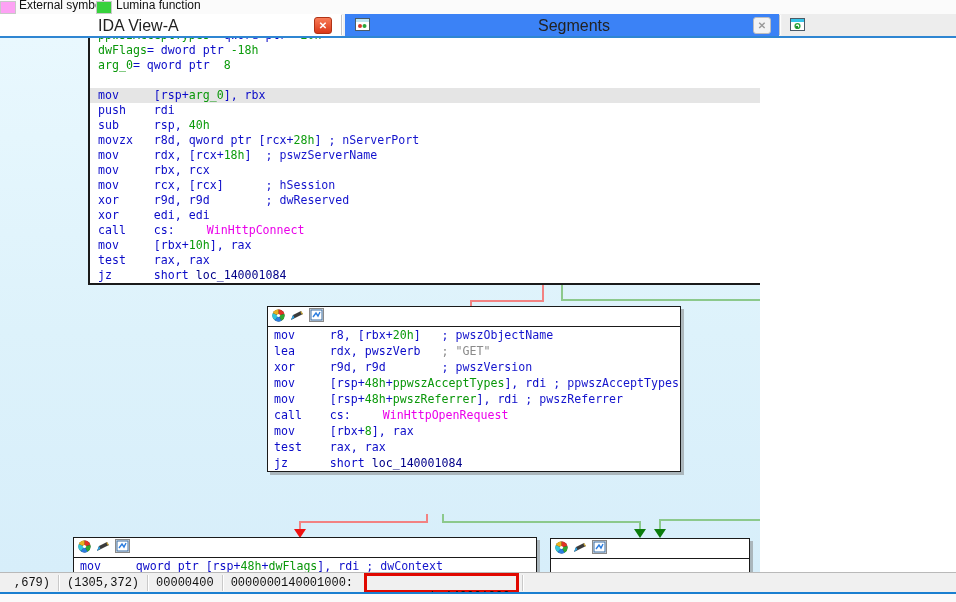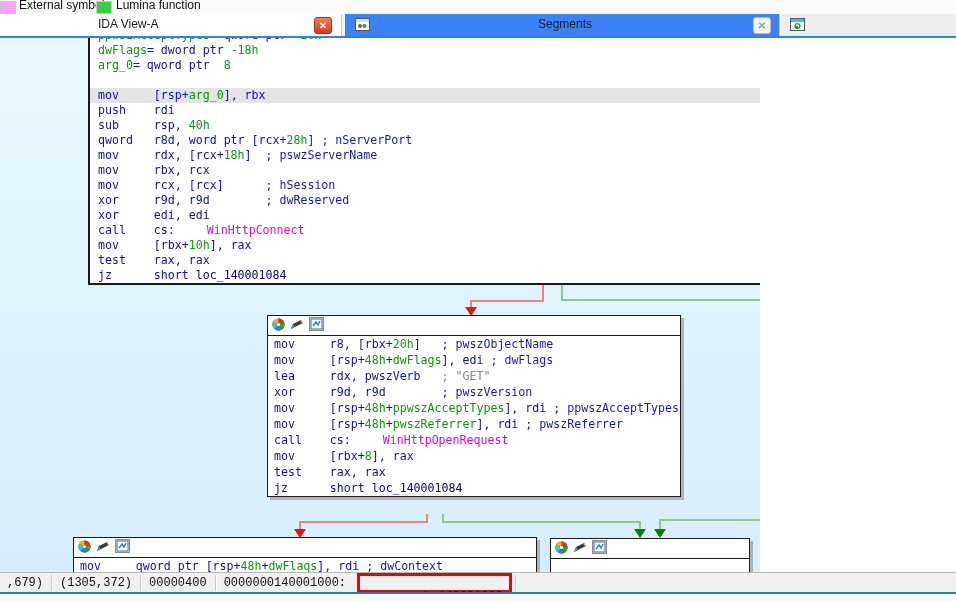--- a/index.html
+++ b/index.html
@@ -8,21 +8,21 @@
 
   
   #legend{position:absolute;left:0;top:0;width:956px;height:14px;background:#fbfbfb;
           overflow:hidden;border-bottom:1px solid #e0e0e0;}
   .swatch{position:absolute;top:1px;width:14px;height:11px;border:1px solid #c9c9c9;}
   .legend-label{position:absolute;top:-4px;font-size:12px;color:#111;white-space:nowrap;line-height:18px;}
 
   
   #tabbar{position:absolute;left:0;top:14px;width:956px;height:22px;background:#f0f0f0;}
   .pane{position:absolute;top:0;height:22px;}
-  .pane-title{position:absolute;top:3px;font-size:12px;color:#222;white-space:nowrap;}
+  .pane-title{position:absolute;top:3px;font-size:16px;color:#222;white-space:nowrap;}
   .vsep{position:absolute;top:1px;width:1px;height:20px;background:#c6c6c6;}
   .vsep2{position:absolute;top:1px;width:1px;height:20px;background:#fdfdfd;}
   .closebtn{position:absolute;top:3px;width:16px;height:15px;border-radius:3px;
             font-size:10px;font-weight:bold;text-align:center;line-height:15px;}
   .close-red{background:linear-gradient(#f97c57,#da3718);border:1px solid #b03316;color:#fff;}
   .close-gray{background:#f3f3f3;border:1px solid #bdbdbd;color:#9a9a9a;}
   .paneicon{position:absolute;top:3px;}
   #focusline{position:absolute;left:0;top:36px;width:956px;height:2px;background:#2f86d2;}
 
   
@@ -119,34 +119,34 @@
 
     <div id="node-top" class="node code" style="left:88px;top:-12px;width:900px;">
       <div>
           <div class="code-line"><span class="tk-v">ppwszAcceptTypes</span><span class="tk-k">= qword ptr </span><span class="tk-n">-20h</span></div>
           <div class="code-line"><span class="tk-v">dwFlags</span><span class="tk-k">= dword ptr </span><span class="tk-n">-18h</span></div>
           <div class="code-line"><span class="tk-v">arg_0</span><span class="tk-k">= qword ptr  </span><span class="tk-n">8</span></div>
           <div class="code-line">&nbsp;</div>
           <div class="code-line hl"><span class="tk-k">mov     [rsp+</span><span class="tk-v">arg_0</span><span class="tk-k">], rbx</span></div>
           <div class="code-line"><span class="tk-k">push    rdi</span></div>
           <div class="code-line"><span class="tk-k">sub     rsp, </span><span class="tk-n">40h</span></div>
-          <div class="code-line"><span class="tk-k">qword   r8d, word ptr [rcx+</span><span class="tk-n">28h</span><span class="tk-k">] </span><span class="tk-c">; nServerPort</span></div>
+          <div class="code-line"><span class="tk-k">movzx   r8d, qword ptr [rcx+</span><span class="tk-n">28h</span><span class="tk-k">] </span><span class="tk-c">; nServerPort</span></div>
           <div class="code-line"><span class="tk-k">mov     rdx, [rcx+</span><span class="tk-n">18h</span><span class="tk-k">]  </span><span class="tk-c">; pswzServerName</span></div>
           <div class="code-line"><span class="tk-k">mov     rbx, rcx</span></div>
           <div class="code-line"><span class="tk-k">mov     rcx, [rcx]      </span><span class="tk-c">; hSession</span></div>
           <div class="code-line"><span class="tk-k">xor     r9d, r9d        </span><span class="tk-c">; dwReserved</span></div>
           <div class="code-line"><span class="tk-k">xor     edi, edi</span></div>
           <div class="code-line"><span class="tk-k">call    cs:</span><span class="tk-i">WinHttpConnect</span></div>
           <div class="code-line"><span class="tk-k">mov     [rbx+</span><span class="tk-n">10h</span><span class="tk-k">], rax</span></div>
           <div class="code-line"><span class="tk-k">test    rax, rax</span></div>
           <div class="code-line"><span class="tk-k">jz      short </span><span class="tk-l">loc_140001084</span></div>
         </div>
     </div>
 
-    <div id="node-mid" class="node code" style="left:267px;top:277px;width:412px;">
+    <div id="node-mid" class="node code" style="left:267px;top:268px;width:412px;">
       <div class="node-titlebar">
         <span class="ticon">
           <svg width="13" height="13" viewBox="0 0 13 13">
             <circle cx="6.5" cy="6.5" r="6" fill="#222"></circle>
             <path d="M6.5 6.5 L6.5 .5 A6 6 0 0 1 12.3 5 Z" fill="#e23325"></path>
             <path d="M6.5 6.5 L12.3 5 A6 6 0 0 1 9.5 11.7 Z" fill="#2fa832"></path>
             <path d="M6.5 6.5 L9.5 11.7 A6 6 0 0 1 2.8 11.2 Z" fill="#2b7de0"></path>
             <path d="M6.5 6.5 L2.8 11.2 A6 6 0 0 1 .8 4 Z" fill="#35c4d8"></path>
             <path d="M6.5 6.5 L.8 4 A6 6 0 0 1 6.5 .5 Z" fill="#e8b320"></path>
             <circle cx="6.5" cy="6.5" r="1.6" fill="#fff"></circle>
@@ -162,21 +162,20 @@
         <span class="ticon">
           <svg width="15" height="14" viewBox="0 0 15 14">
             <rect x="0.5" y="0.5" width="14" height="13" fill="#e9e9e9" stroke="#8a8a8a"></rect>
             <rect x="2" y="2" width="11" height="10" fill="#ffffff" stroke="#3a6ea5"></rect>
             <path d="M4 9 L7 5 L9 8 L11 4" fill="none" stroke="#2b7de0" stroke-width="1.4"></path>
           </svg>
         </span>
       </div>
       <div>
           <div class="code-line"><span class="tk-k">mov     r8, [rbx+</span><span class="tk-n">20h</span><span class="tk-k">]   </span><span class="tk-c">; pwszObjectName</span></div>
-          <div class="code-line"><span class="tk-k">mov     [rsp+</span><span class="tk-n">48h</span><span class="tk-k">+</span><span class="tk-v">dwFlags</span><span class="tk-k">], edi </span><span class="tk-c">; dwFlags</span></div>
           <div class="code-line"><span class="tk-k">lea     rdx, pwszVerb   </span><span class="tk-s">; "GET"</span></div>
           <div class="code-line"><span class="tk-k">xor     r9d, r9d        </span><span class="tk-c">; pwszVersion</span></div>
           <div class="code-line"><span class="tk-k">mov     [rsp+</span><span class="tk-n">48h</span><span class="tk-k">+</span><span class="tk-v">ppwszAcceptTypes</span><span class="tk-k">], rdi </span><span class="tk-c">; ppwszAcceptTypes</span></div>
           <div class="code-line"><span class="tk-k">mov     [rsp+</span><span class="tk-n">48h</span><span class="tk-k">+</span><span class="tk-v">pwszReferrer</span><span class="tk-k">], rdi </span><span class="tk-c">; pwszReferrer</span></div>
           <div class="code-line"><span class="tk-k">call    cs:</span><span class="tk-i">WinHttpOpenRequest</span></div>
           <div class="code-line"><span class="tk-k">mov     [rbx+</span><span class="tk-n">8</span><span class="tk-k">], rax</span></div>
           <div class="code-line"><span class="tk-k">test    rax, rax</span></div>
           <div class="code-line"><span class="tk-k">jz      short </span><span class="tk-l">loc_140001084</span></div>
         </div>
     </div>
@@ -240,21 +239,21 @@
             <rect x="2" y="2" width="11" height="10" fill="#ffffff" stroke="#3a6ea5"></rect>
             <path d="M4 9 L7 5 L9 8 L11 4" fill="none" stroke="#2b7de0" stroke-width="1.4"></path>
           </svg>
         </span>
       </div>
       <div></div>
     </div>
   </div>
 
   <div id="statusbar">
-    <span class="st-seg" style="padding-left:7px;">,679)</span>
+    <span class="st-seg" style="padding-left:14px;">,679)</span>
     <span class="st-div"></span>
     <span class="st-seg">(1305,372)</span>
     <span class="st-div"></span>
     <span class="st-seg">00000400</span>
     <span class="st-div"></span>
     <span class="st-seg">0000000140001000:</span>
     <span id="st-funcbox">
       <span>sub_140001000</span>
     </span>
     <span class="st-div"></span>

